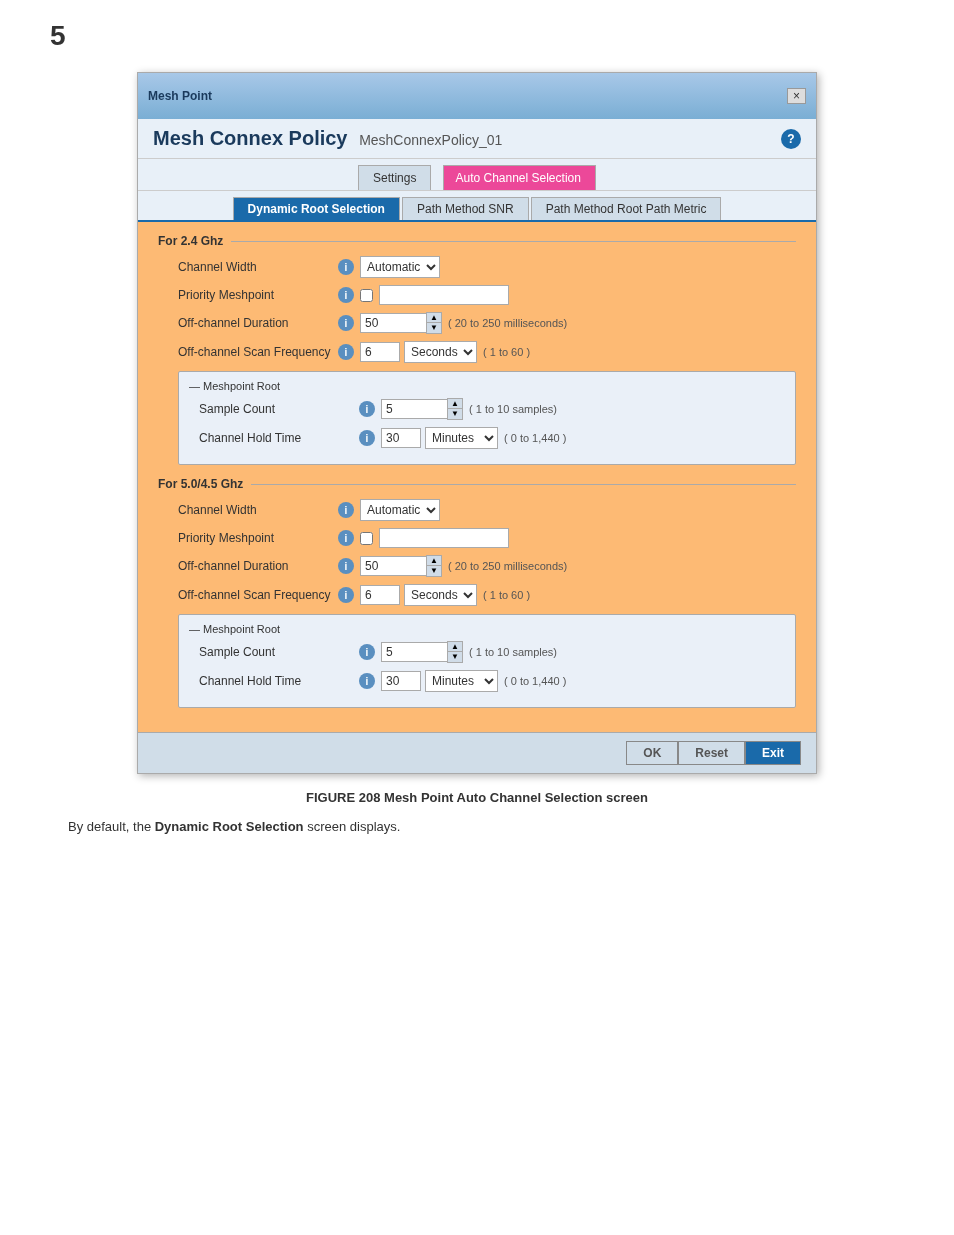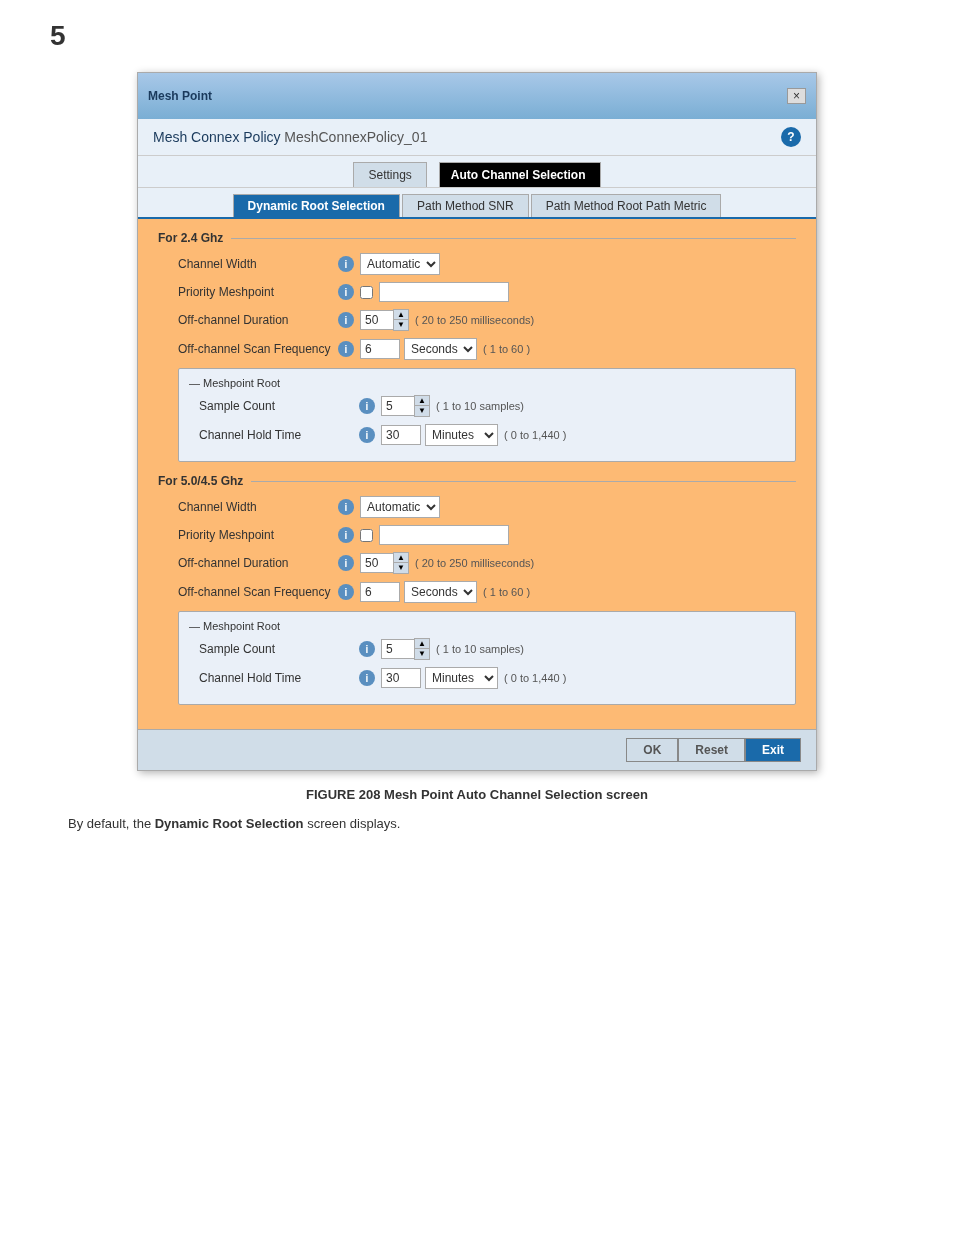--- a/index.html
+++ b/index.html
@@ -45,27 +45,28 @@
     }
     .dialog-header {
       background: #e8f0f8;
       padding: 8px 15px;
       display: flex;
       align-items: center;
       justify-content: space-between;
       border-bottom: 1px solid #ccc;
     }
     .dialog-header-title {
-      font-size: 14px;
-      font-weight: normal;
+      font-size: 20px;
+      font-weight: bold;
       color: #1a3a5c;
     }
     .dialog-header-subtitle {
       font-size: 14px;
       color: #555;
+      margin-left: 8px;
     }
     .help-icon {
       width: 20px;
       height: 20px;
       background: #1a6aaa;
       border-radius: 50%;
       color: white;
       font-size: 12px;
       font-weight: bold;
       display: flex;
@@ -84,23 +85,23 @@
     .tab-btn {
       padding: 5px 14px;
       font-size: 12px;
       border: 1px solid #aaa;
       cursor: pointer;
       background: #d0dde8;
       color: #333;
       border-bottom: none;
     }
     .tab-btn.active {
-      background: #000000;
+      background: #ec4899;
       color: white;
-      font-weight: bold;
+      font-weight: normal;
       padding-left: 11px;
     }
     .sub-tab-bar {
       background: #e8f0f8;
       padding: 6px 10px 0 10px;
       display: flex;
       justify-content: center;
       gap: 2px;
       border-bottom: 2px solid #1a6aaa;
     }
@@ -186,21 +187,21 @@
     .hint-text {
       font-size: 11px;
       color: #555;
       margin-left: 6px;
     }
     .spinner-wrapper {
       display: flex;
       align-items: center;
     }
     .spinner-input {
-      width: 33px;
+      width: 66px;
       font-size: 12px;
       border: 1px solid #aaa;
       border-right: none;
       padding: 2px 4px;
       background: white;
       text-align: left;
     }
     .spinner-buttons {
       display: flex;
       flex-direction: column;

